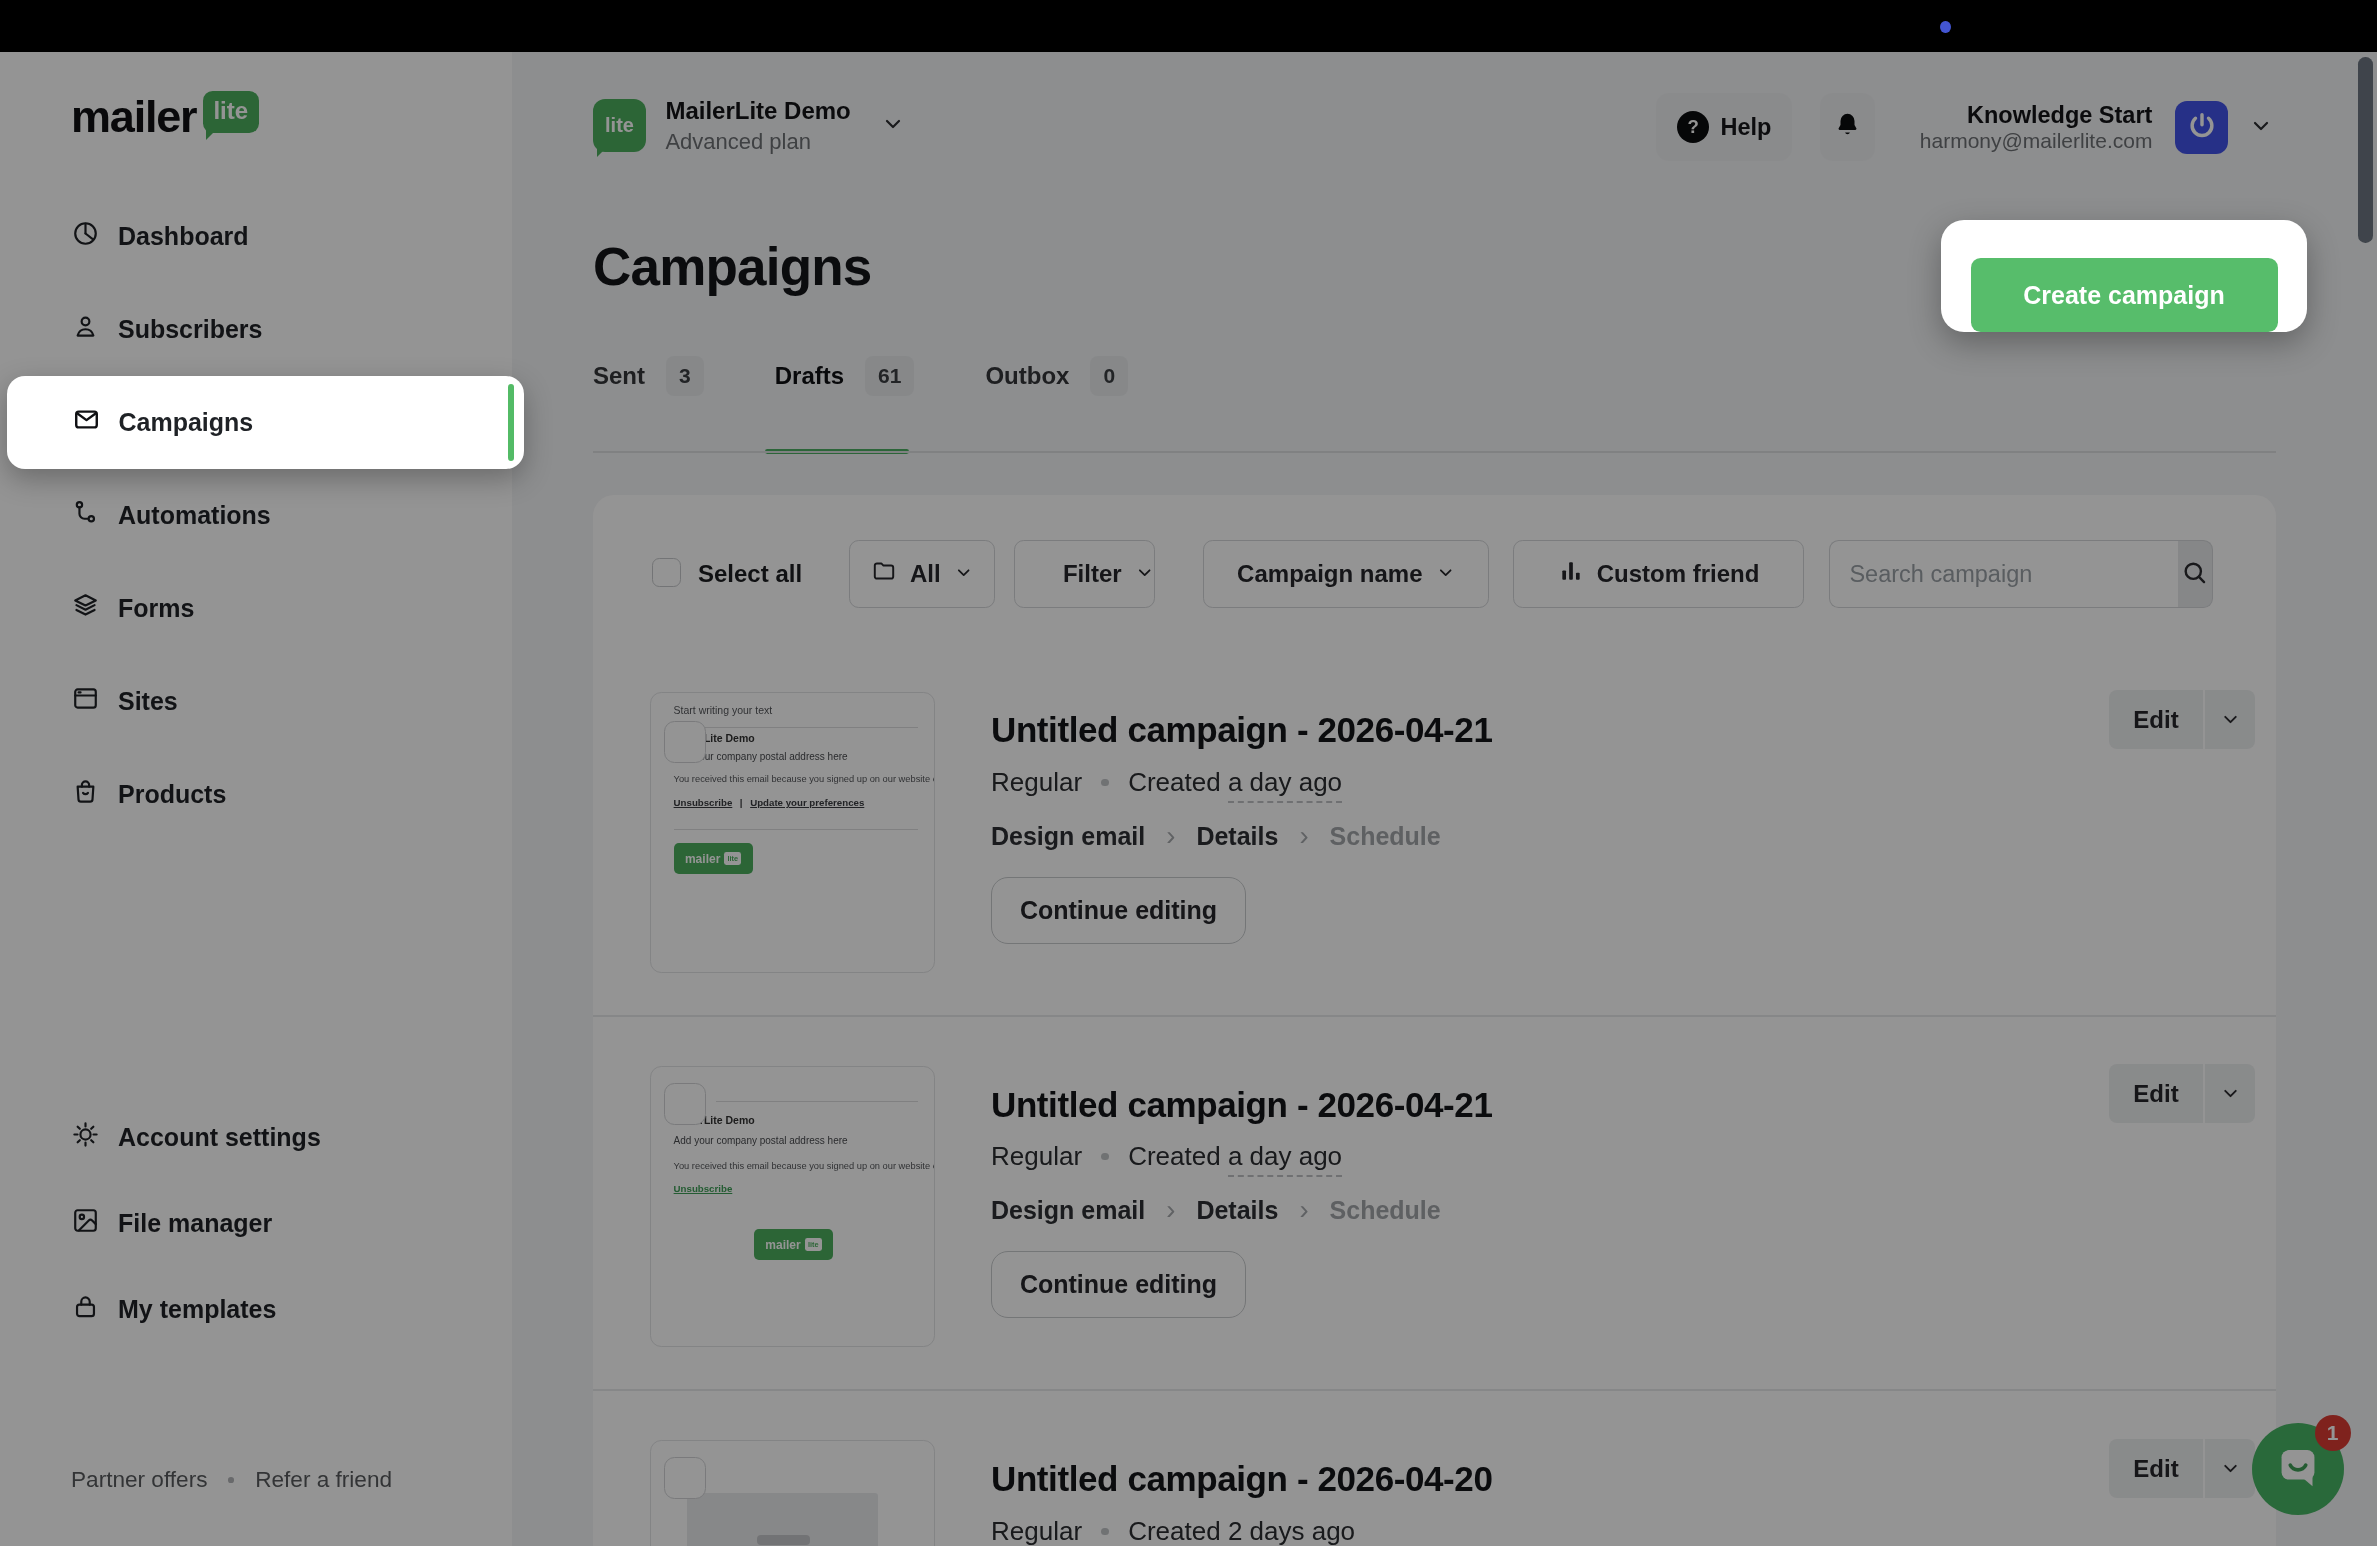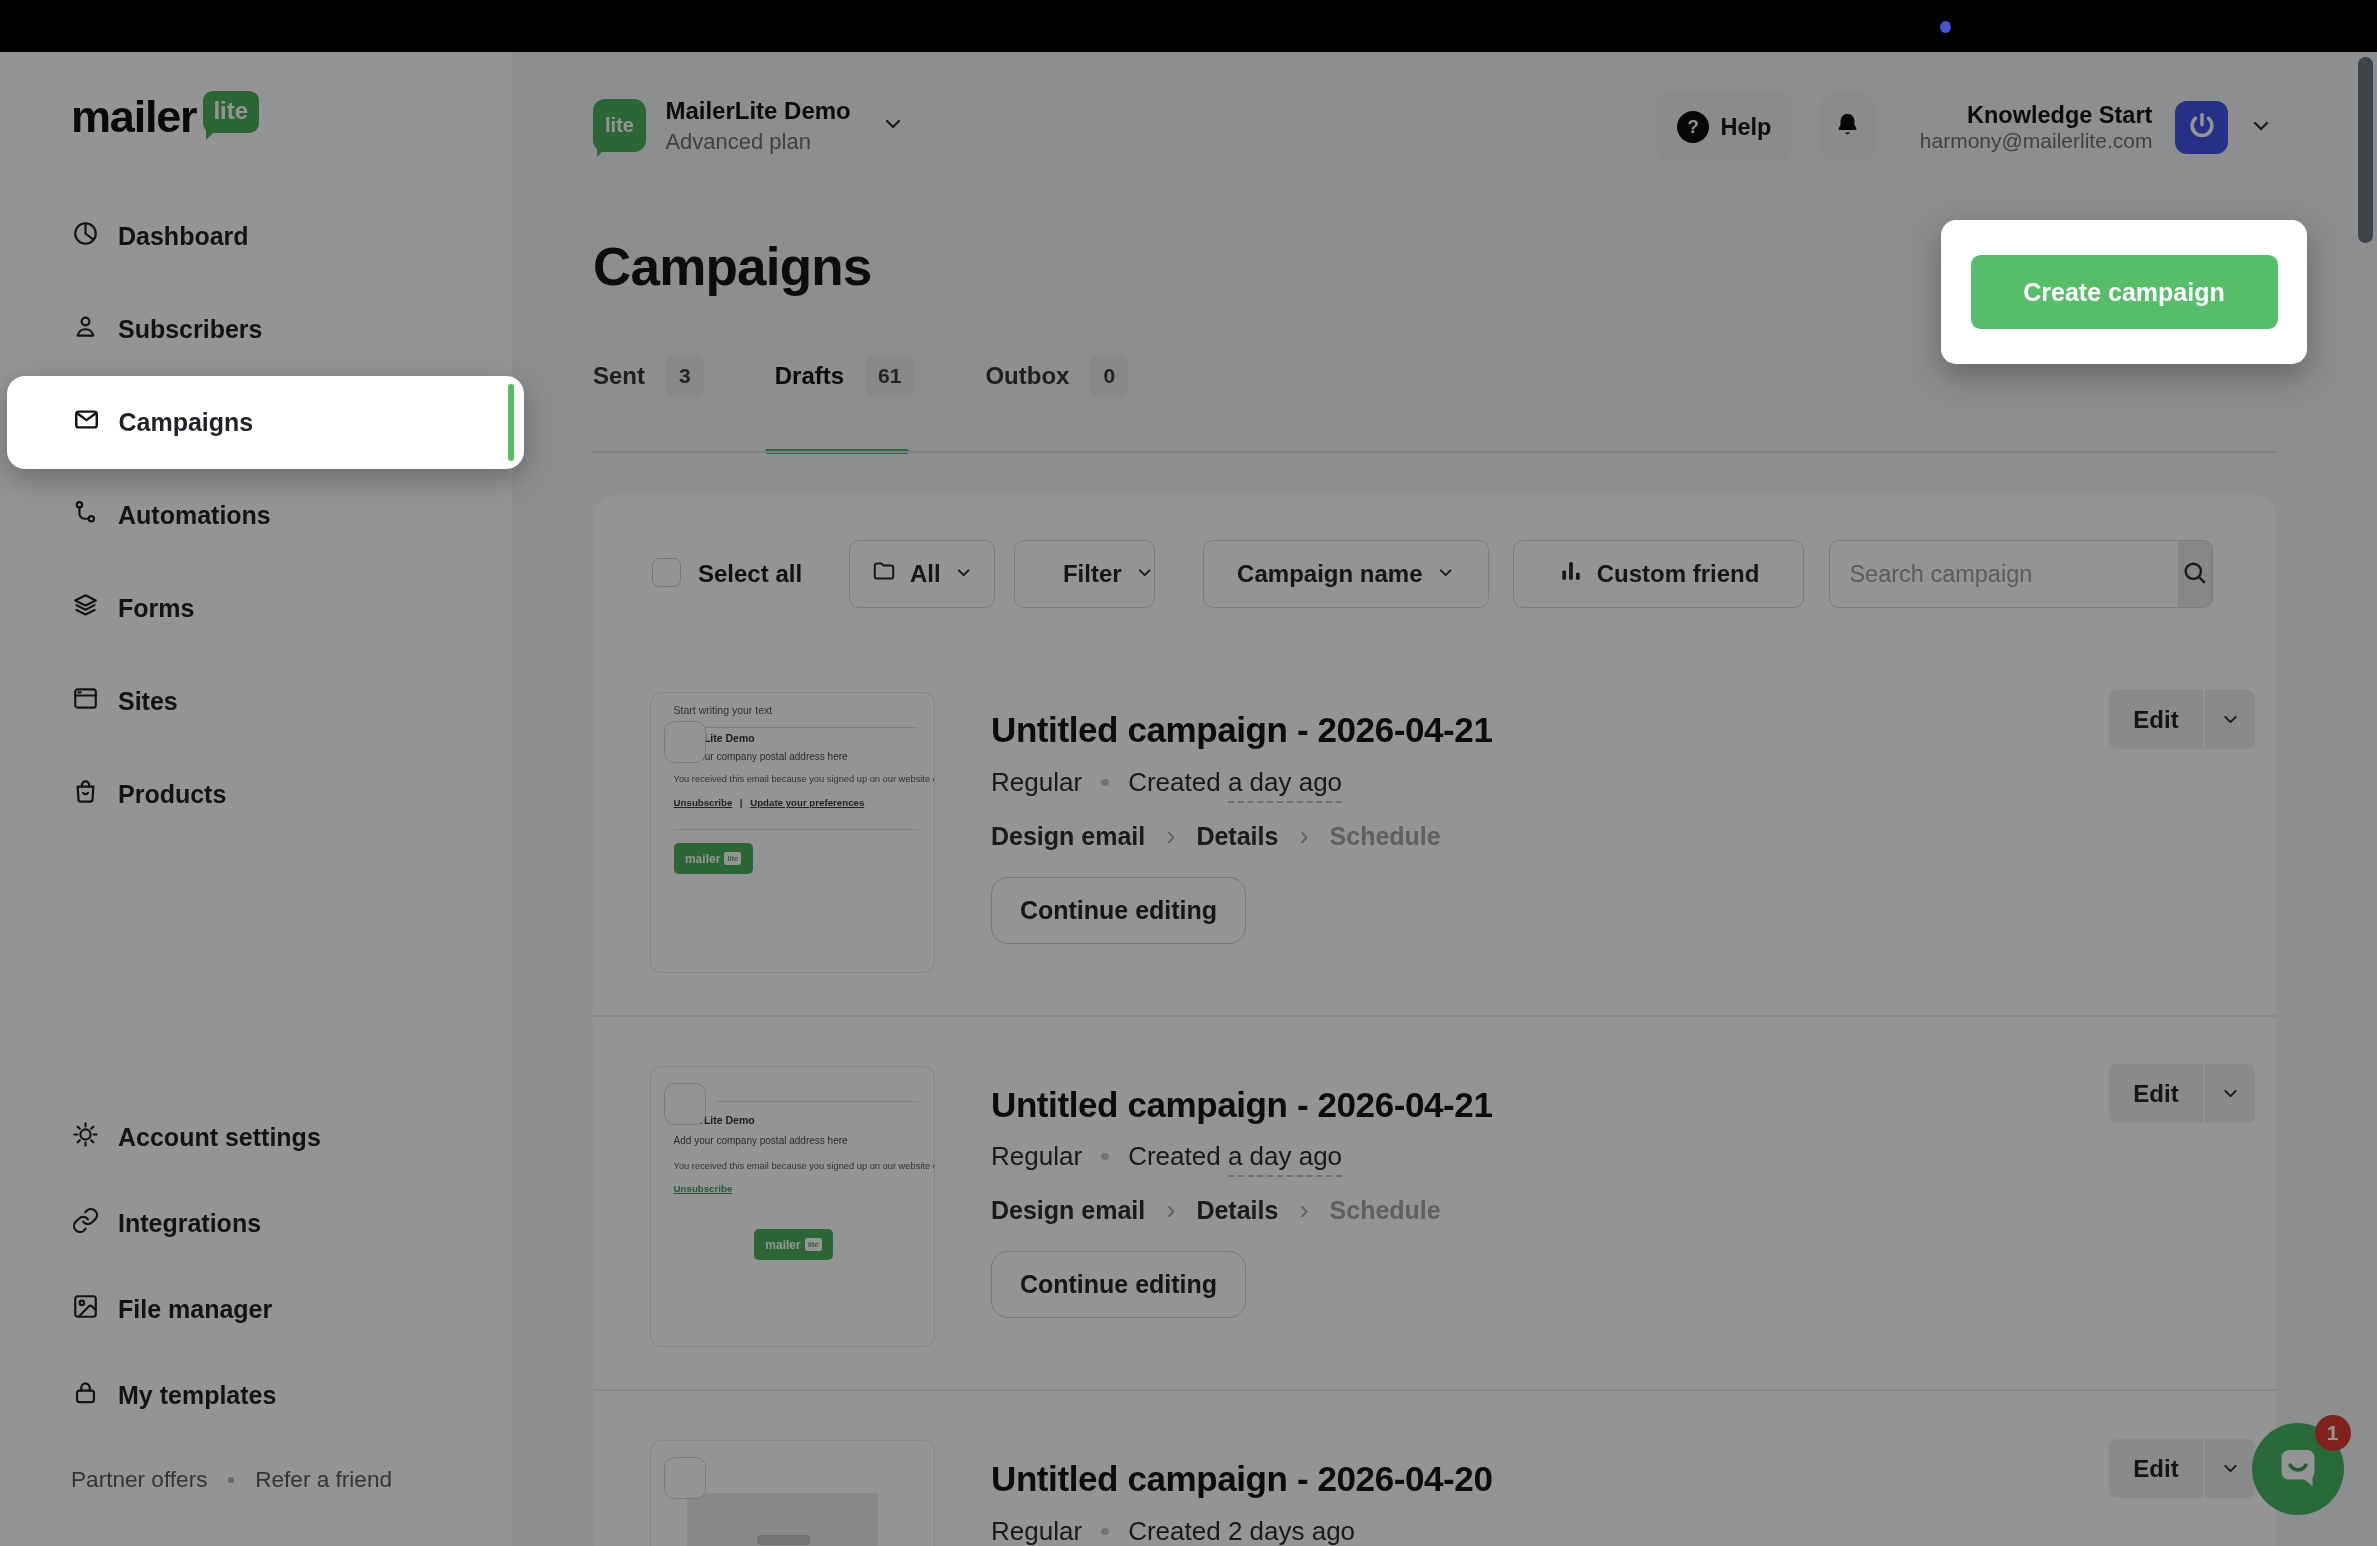--- a/index.html
+++ b/index.html
@@ -59,23 +59,23 @@
   .kb-mail { font-size:21px; color:#6d7074; margin-top:0; }
   .user-avatar { width:53px; height:53px; border-radius:12px; background:#4353E8; margin-left:22.6px;
     display:flex; align-items:center; justify-content:center; }
   .hdr-chevron { margin-left:21px; color:#2c2e31; }
 
   
   .page-title { position:absolute; left:81px; top:184px; font-size:53px; font-weight:800;
     letter-spacing:-0.8px; color:#141519; }
 
   
-  .create-spot { position:absolute; left:1429px; top:168px; width:366px; height:144px; background:#fff;
-    border-radius:15px; z-index:60; box-shadow:0 11.3px 32px rgba(0,0,0,.30);
-    display:flex; align-items:center; justify-content:center; }
+  .create-spot { position:absolute; left:1429px; top:168px; width:366px; height:112px; background:#fff;
+    border-radius:23px; z-index:60; box-shadow:0 11.3px 32px rgba(0,0,0,.30);
+    display:flex; align-items:flex-end; justify-content:center; }
   .create-btn { width:307px; height:74px; border:none; border-radius:9.7px; background:#57BD6B; color:#fff;
     font-family:inherit; font-size:25px; font-weight:600; cursor:pointer; }
 
   
   .tabs { position:absolute; left:81px; top:304px; display:flex; align-items:center; gap:71px; }
   .tab { display:flex; align-items:center; gap:21px; font-size:24px; font-weight:600; color:#34363a; cursor:pointer; }
   .tab.active { font-weight:700; color:#0f1013; }
   .tab-badge { background:#e9ebed; border-radius:8px; padding:8px 13px; font-size:21px; font-weight:600; color:#3c3e42; }
   .tab-underline { position:absolute; left:253px; top:397px; width:144px; height:4.9px; border-radius:2.4px; background:#4CAF63; }
   .tabs-divider { position:absolute; left:81px; top:399px; width:1683px; height:1.6px; background:#dcdee1; }
@@ -223,27 +223,20 @@
   <div class="nav2">
     <div class="nav-item">
       <span><svg width="29" height="29" viewBox="0 0 24 24" fill="none" stroke="#1f2226" stroke-width="1.8" stroke-linecap="round">
             <circle cx="12" cy="12" r="4.2"></circle>
             <path d="M12 2.8v2.6M12 18.6v2.6M2.8 12h2.6M18.6 12h2.6M5.5 5.5l1.8 1.8M16.7 16.7l1.8 1.8M18.5 5.5l-1.8 1.8M7.3 16.7l-1.8 1.8"></path>
           </svg></span>
       <span>Account settings</span>
     </div>
     <div class="nav-item">
       <span><svg width="29" height="29" viewBox="0 0 24 24" fill="none" stroke="#1f2226" stroke-width="1.8" stroke-linecap="round" stroke-linejoin="round">
-            <path d="M10 13a5 5 0 0 0 7.5.5l3-3a5 5 0 0 0-7-7l-1.7 1.7"></path>
-            <path d="M14 11a5 5 0 0 0-7.5-.5l-3 3a5 5 0 0 0 7 7l1.7-1.7"></path>
-          </svg></span>
-      <span>Integrations</span>
-    </div>
-    <div class="nav-item">
-      <span><svg width="29" height="29" viewBox="0 0 24 24" fill="none" stroke="#1f2226" stroke-width="1.8" stroke-linecap="round" stroke-linejoin="round">
             <rect x="3.5" y="3.5" width="17" height="17" rx="2"></rect>
             <circle cx="9" cy="9" r="1.8"></circle>
             <path d="m20.5 15-3-3a2 2 0 0 0-2.8 0l-8.2 8.2"></path>
           </svg></span>
       <span>File manager</span>
     </div>
     <div class="nav-item">
       <span><svg width="29" height="29" viewBox="0 0 24 24" fill="none" stroke="#1f2226" stroke-width="1.8" stroke-linecap="round" stroke-linejoin="round">
             <rect x="5" y="10.5" width="14" height="9.5" rx="2"></rect>
             <path d="M8.5 10.5V8a3.5 3.5 0 0 1 7 0v2.5"></path>

